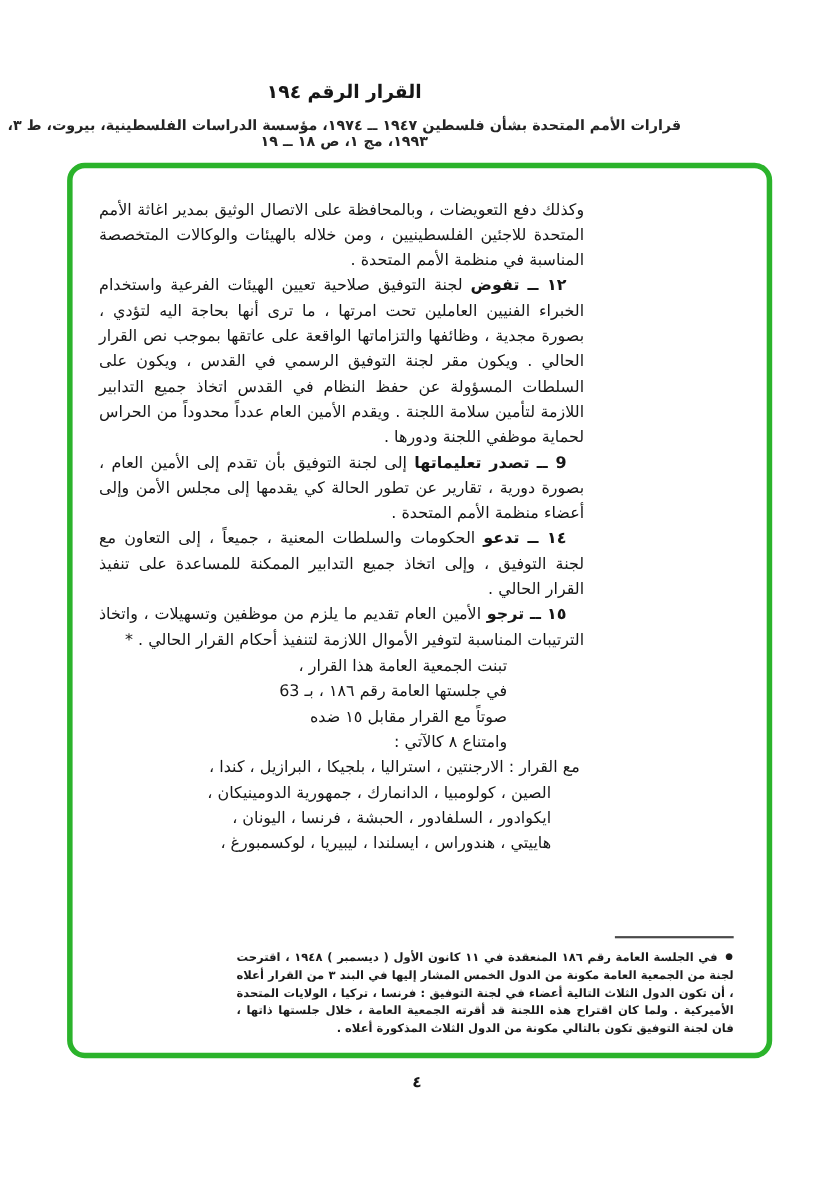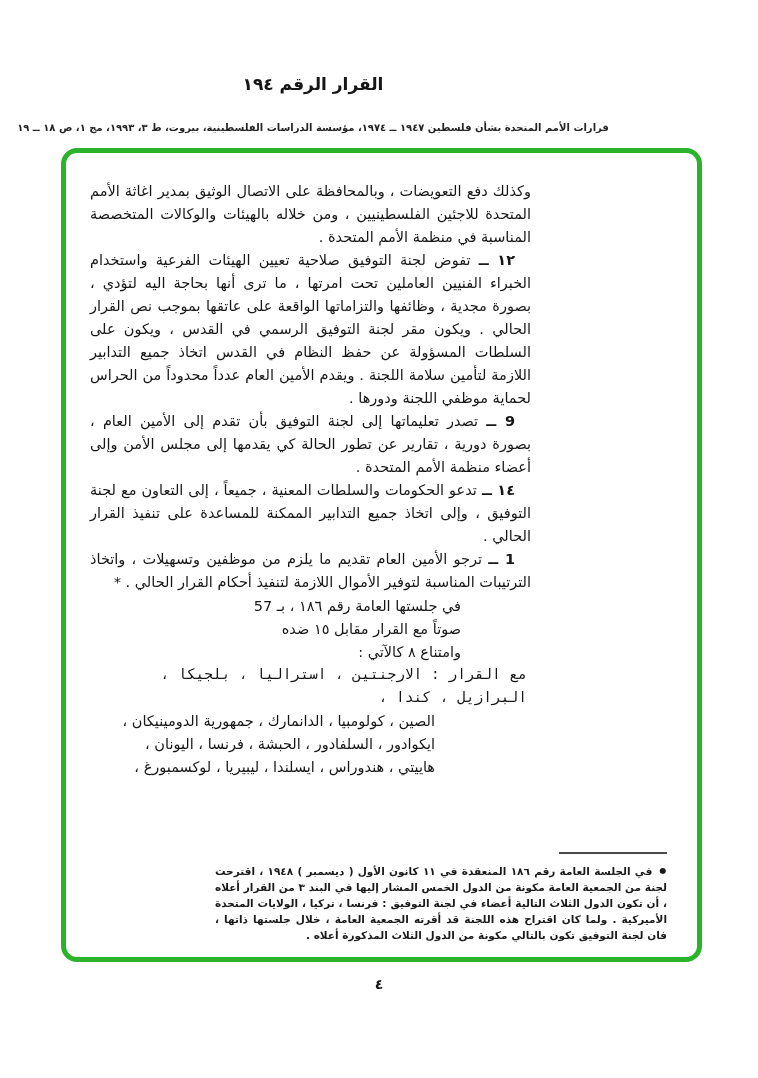--- a/index.html
+++ b/index.html
@@ -7,47 +7,47 @@
   body {
     width: 758px; height: 1078px;
     background: #ffffff;
     font-family: "DejaVu Sans", sans-serif;
     color: #161616;
     position: relative;
     overflow: hidden;
   }
   .header { position: absolute; top: 74px; left: 0; width: 626px; text-align: center; direction: rtl; }
   .title { margin: 0; font-size: 17px; font-weight: bold; letter-spacing: .5px; }
-  .citation { margin-top: 28px; font-size: 10px; font-weight: bold; color: #242424; }
+  .citation { margin-top: 13px; font-size: 13px; font-weight: bold; color: #242424; }
 
   .frame {
     position: absolute; left: 61px; top: 148px;
     width: 641px; height: 814px;
     border: 5px solid #2bb32b;
     border-radius: 16px;
     background: #ffffff;
   }
 
   .main {
     direction: rtl;
     text-align: justify;
     margin: 27px 166px 0 24px;
     font-size: 14.5px;
     line-height: 23px;
   }
   .main p { margin: 0; }
   .clause { text-indent: 16px; }
-  .lead { font-weight: normal; }
+  .lead { font-weight: bold; }
   .num { font-weight: bold; }
 
   .vote { margin: 1px 70px 0 0; }
   .vote p { text-align: right; }
 
-  .countries p { text-align: right; margin-right: 96px; }
-  .countries p.first-line { margin-right: 4px; font-family: Liberation Mono, monospace; }
+  .countries p { text-align: right; margin-right: 30px; }
+  .countries p.first-line { margin-right: 4px; }
 
   .footnote {
     position: absolute;
     direction: rtl;
     right: 30px; bottom: 14px;
     width: 452px;
     font-size: 10.5px;
     line-height: 16px;
     text-align: justify;
     color: #1b1b1b;
@@ -81,24 +81,25 @@
 
     <div class="main">
       <p class="cont">وكذلك دفع التعويضات ، وبالمحافظة على الاتصال الوثيق بمدير اغاثة الأمم المتحدة للاجئين الفلسطينيين ، ومن خلاله بالهيئات والوكالات المتخصصة المناسبة في منظمة الأمم المتحدة .</p>
 
       <p class="clause"><span class="num">١٢ ــ</span> <span class="lead">تفوض</span> <span>لجنة التوفيق صلاحية تعيين الهيئات الفرعية واستخدام الخبراء الفنيين العاملين تحت امرتها ، ما ترى أنها بحاجة اليه لتؤدي ، بصورة مجدية ، وظائفها والتزاماتها الواقعة على عاتقها بموجب نص القرار الحالي . ويكون مقر لجنة التوفيق الرسمي في القدس ، ويكون على السلطات المسؤولة عن حفظ النظام في القدس اتخاذ جميع التدابير اللازمة لتأمين سلامة اللجنة . ويقدم الأمين العام عدداً محدوداً من الحراس لحماية موظفي اللجنة ودورها .</span></p>
 
       <p class="clause"><span class="num">9 ــ</span> <span class="lead">تصدر تعليماتها</span> <span>إلى لجنة التوفيق بأن تقدم إلى الأمين العام ، بصورة دورية ، تقارير عن تطور الحالة كي يقدمها إلى مجلس الأمن وإلى أعضاء منظمة الأمم المتحدة .</span></p>
 
       <p class="clause"><span class="num">١٤ ــ</span> <span class="lead">تدعو</span> <span>الحكومات والسلطات المعنية ، جميعاً ، إلى التعاون مع لجنة التوفيق ، وإلى اتخاذ جميع التدابير الممكنة للمساعدة على تنفيذ القرار الحالي .</span></p>
 
-      <p class="clause"><span class="num">1 ــ</span> <span class="lead">ترجو</span> <span>الأمين العام تقديم ما يلزم من موظفين وتسهيلات ، واتخاذ الترتيبات المناسبة لتوفير الأموال اللازمة لتنفيذ أحكام القرار الحالي . *</span></p>
+      <p class="clause"><span class="num">١٥ ــ</span> <span class="lead">ترجو</span> <span>الأمين العام تقديم ما يلزم من موظفين وتسهيلات ، واتخاذ الترتيبات المناسبة لتوفير الأموال اللازمة لتنفيذ أحكام القرار الحالي . *</span></p>
 
       <div class="vote">
-        <p>في جلستها العامة رقم ١٨٦ ، بـ 57</p>
+        <p>تبنت الجمعية العامة هذا القرار ،</p>
+        <p>في جلستها العامة رقم ١٨٦ ، بـ 63</p>
         <p>صوتاً مع القرار مقابل ١٥ ضده</p>
         <p>وامتناع ٨ كالآتي :</p>
       </div>
 
       <div class="countries">
         <p class="first-line"><span>مع القرار :</span> <span>الارجنتين ، استراليا ، بلجيكا ، البرازيل ، كندا ،</span></p>
         <p>الصين ، كولومبيا ، الدانمارك ، جمهورية الدومينيكان ،</p>
         <p>ايكوادور ، السلفادور ، الحبشة ، فرنسا ، اليونان ،</p>
         <p>هاييتي ، هندوراس ، ايسلندا ، ليبيريا ، لوكسمبورغ ،</p>
       </div>

